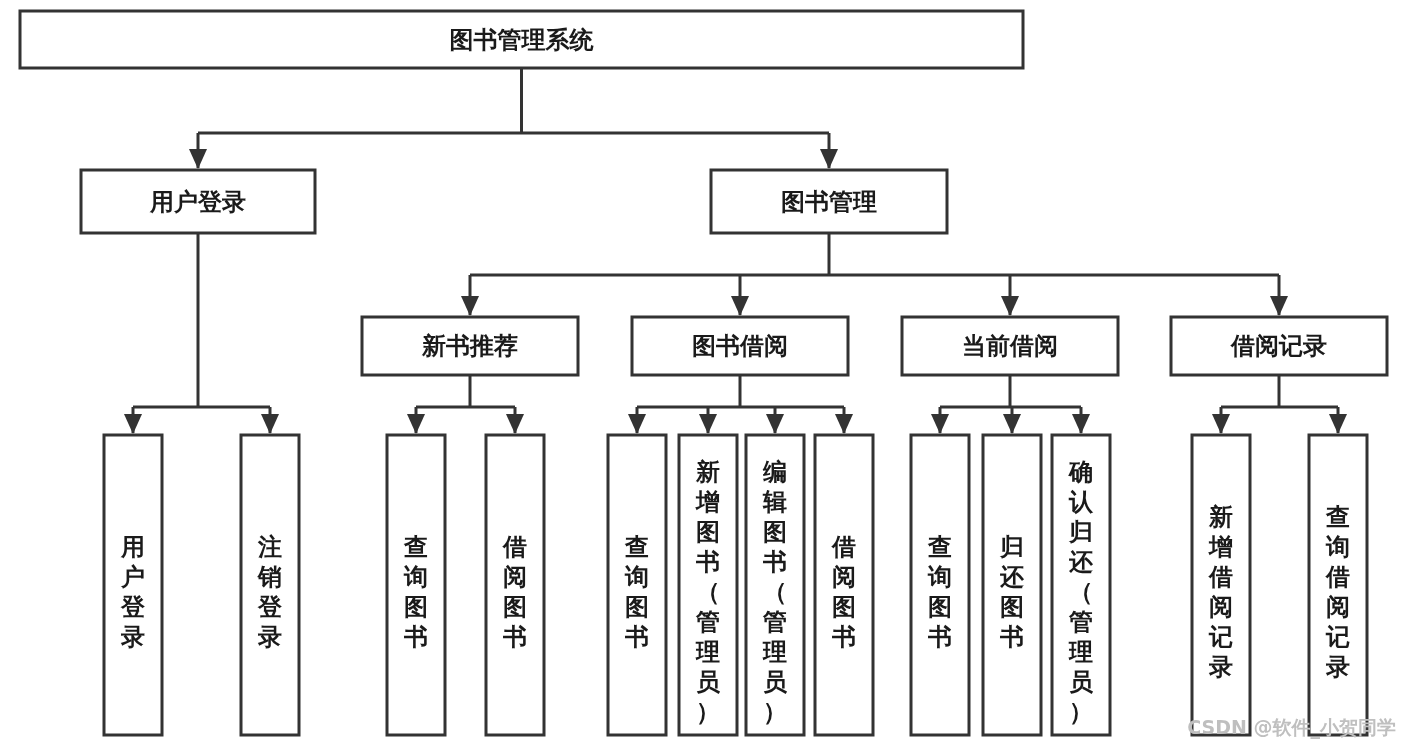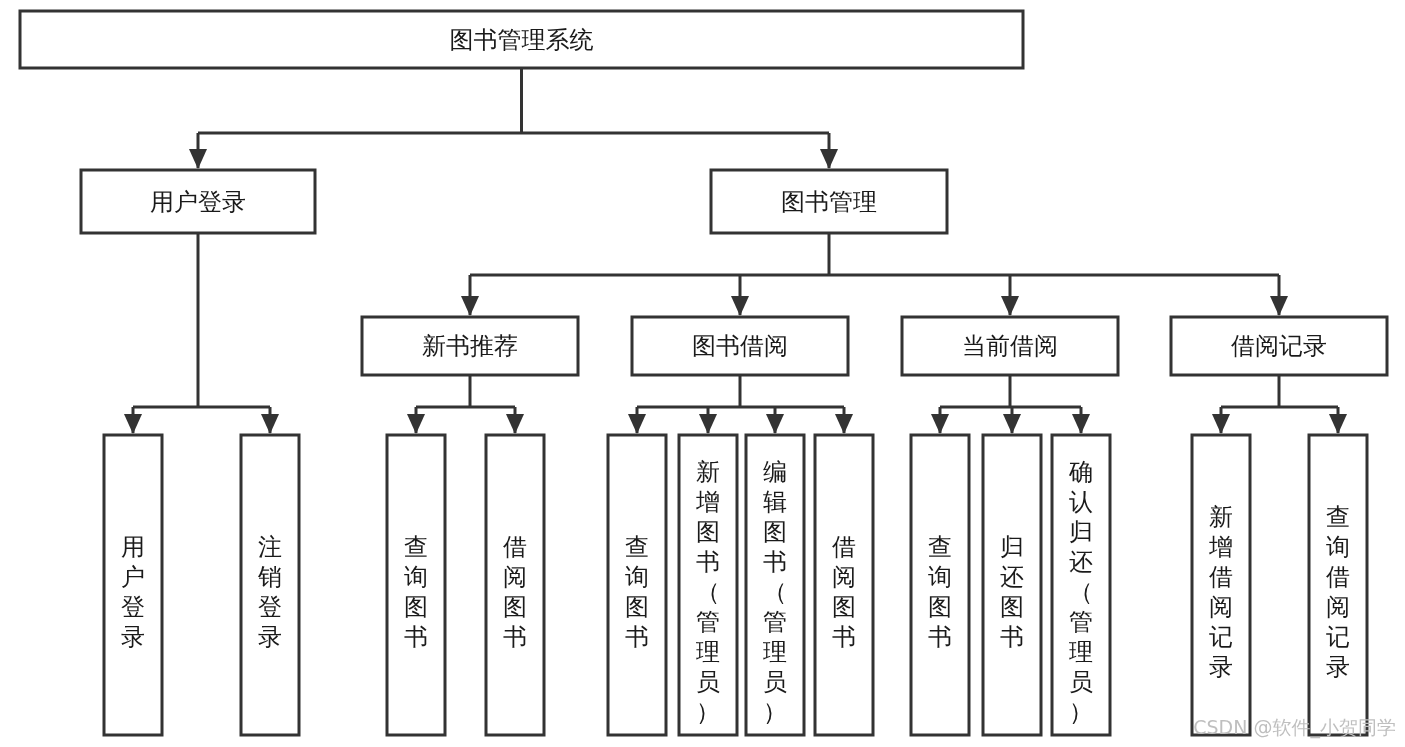--- a/index.html
+++ b/index.html
@@ -13,20 +13,21 @@
     font-family: "DejaVu Sans", "Liberation Sans", sans-serif;
     overflow: hidden;
     position: relative;
   }
   #diagram-root {
     position: absolute;
     left: 0;
     top: 0;
     width: 1198px;
     height: 747px;
+    font-weight: bold;
   }
   svg.flow {
     display: block;
     width: 1405px;
     height: 747px;
   }
   .node-rect {
     fill: #ffffff;
     stroke: #333333;
     stroke-width: 3;

